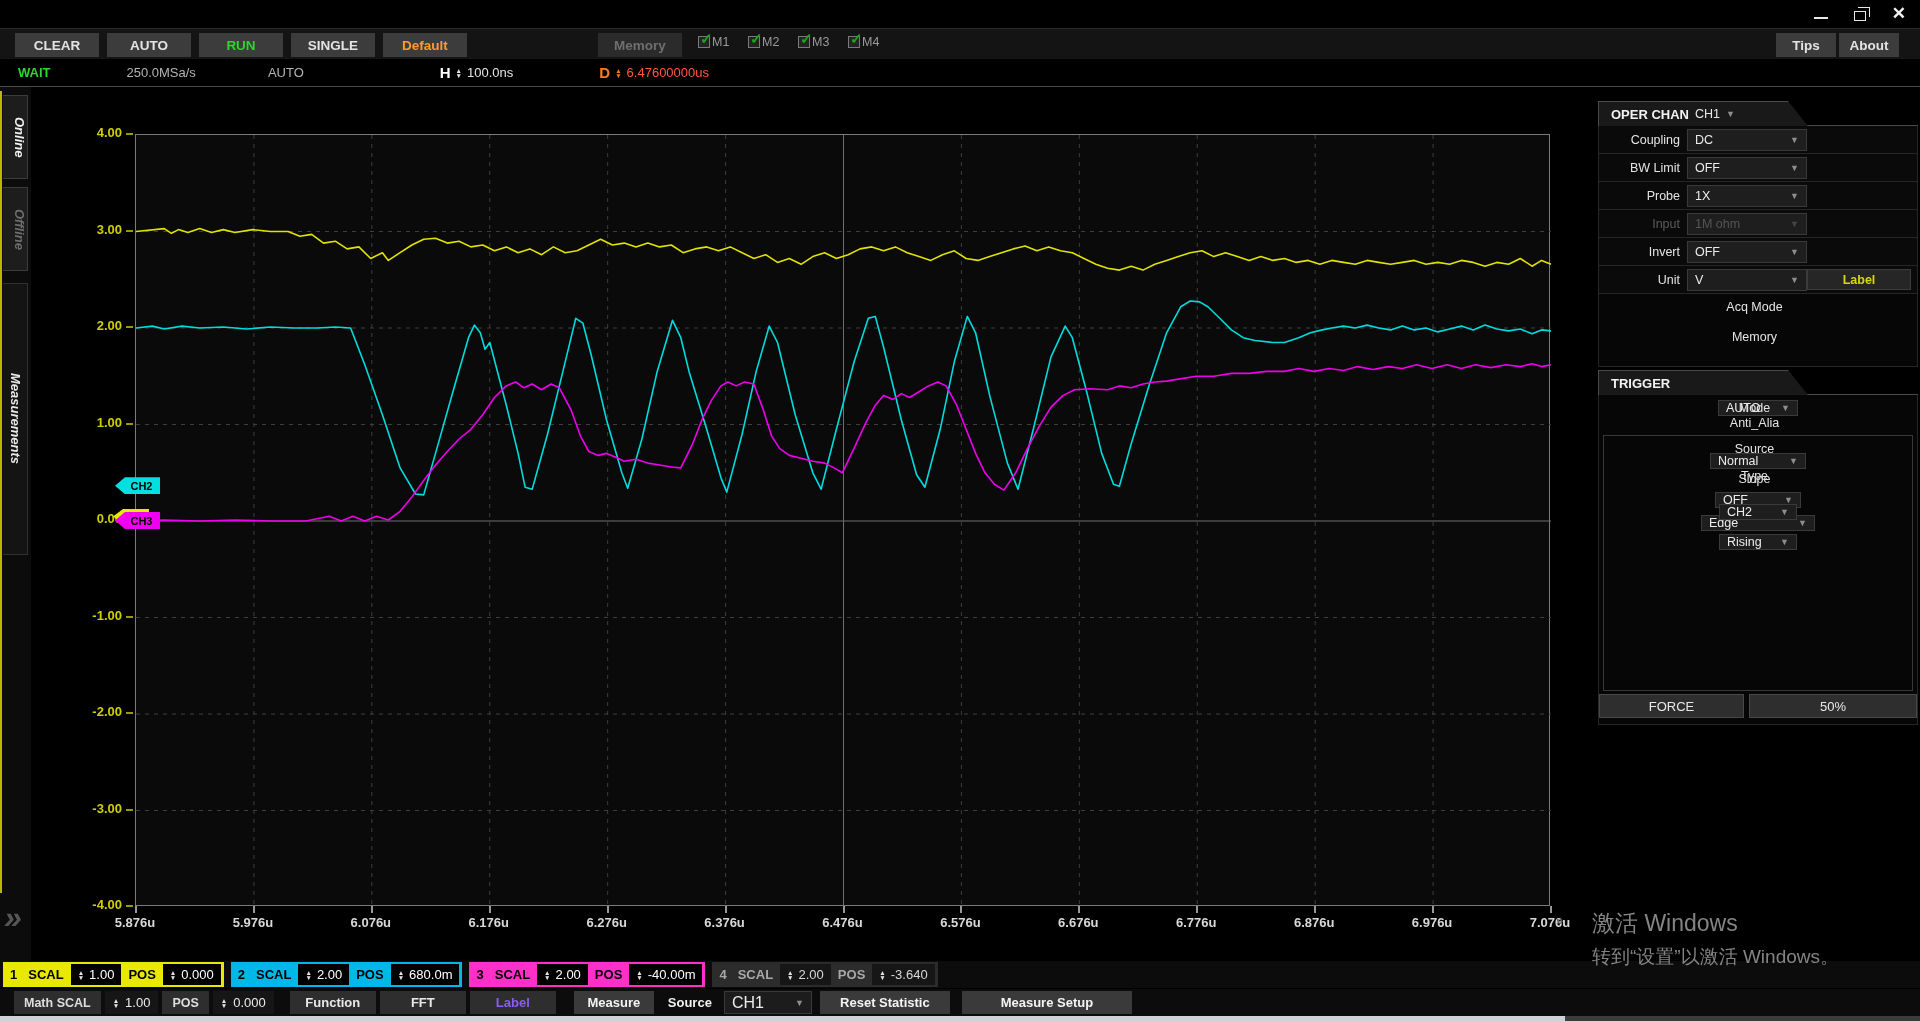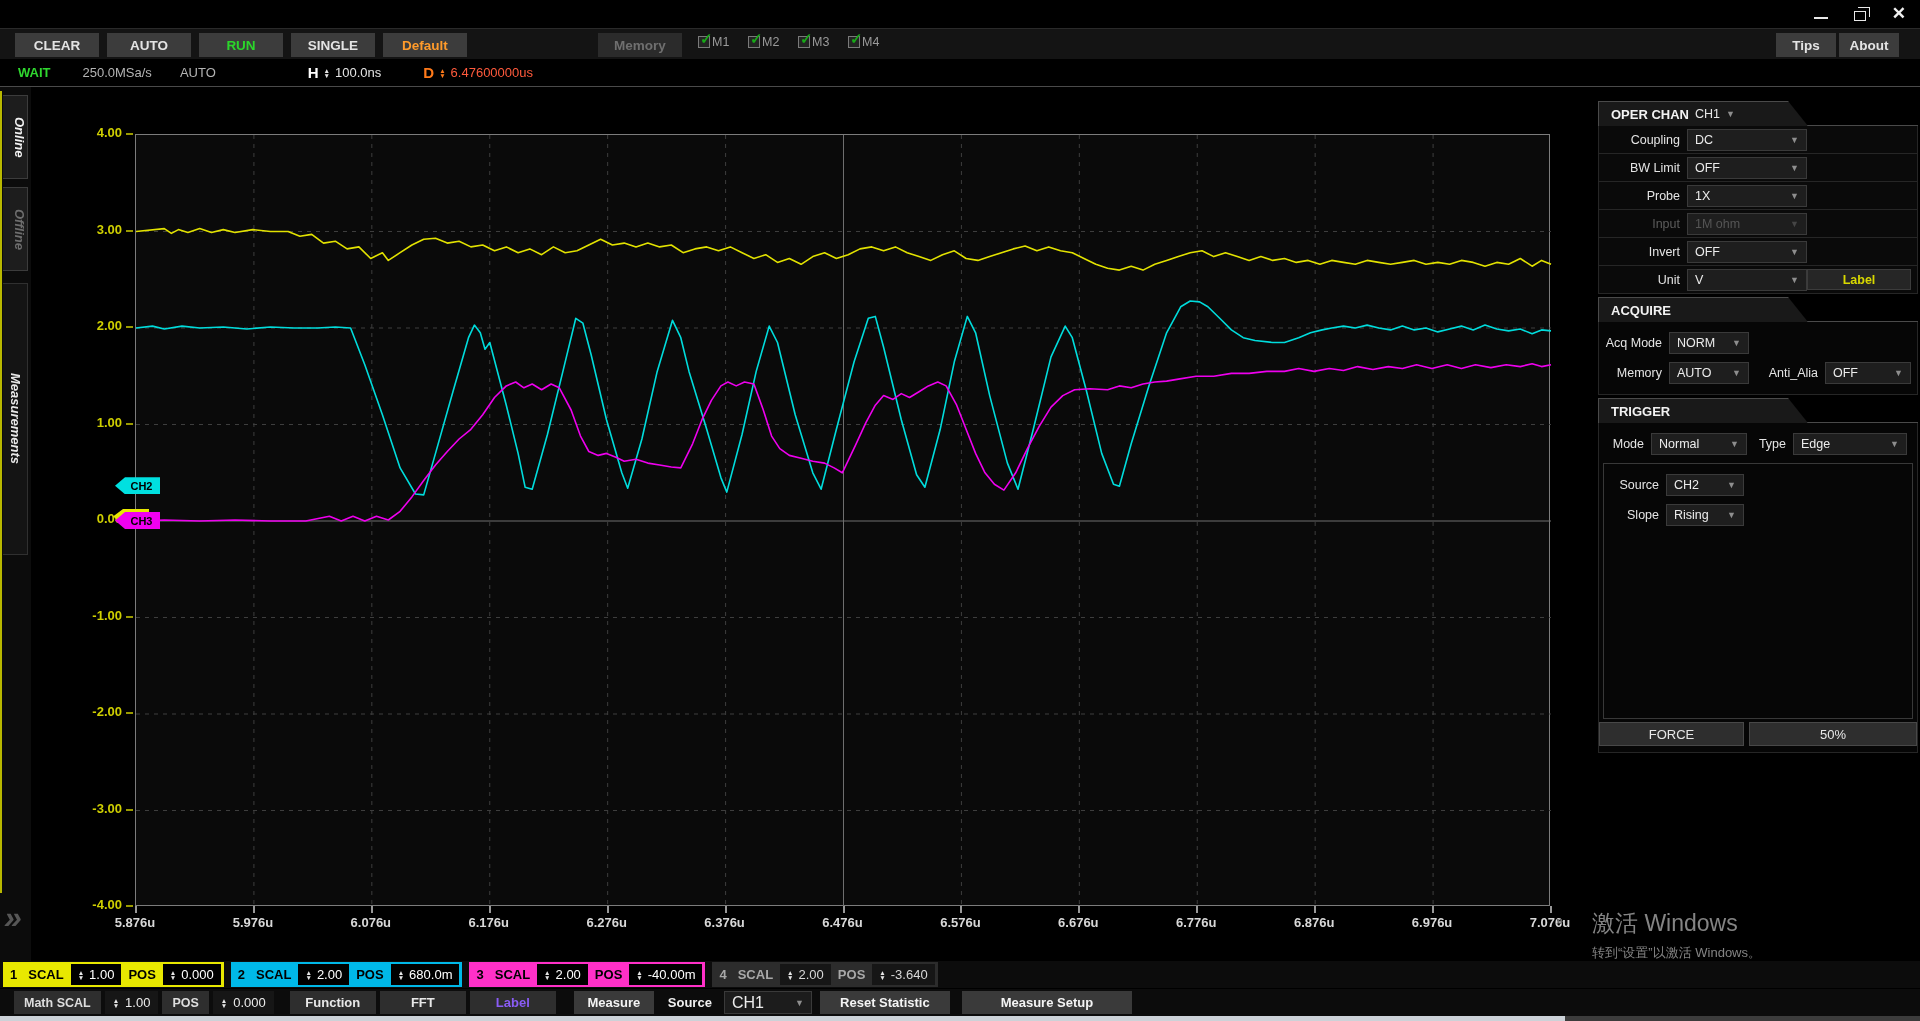--- a/index.html
+++ b/index.html
@@ -23,21 +23,21 @@
           font-weight:bold; font-size:13.5px; display:flex; align-items:center; justify-content:center; }
   .tbtn.green { color:#2bd62b; } .tbtn.orange { color:#ff9b2b; }
   .tbtn.dim   { background:#2b2b2b; color:#6f6f6f; }
   .mcheck { position:absolute; top:6px; display:flex; align-items:center; gap:2px; }
   .mbox { width:12px; height:12px; background:#242424; border:1px solid #7a7a7a; position:relative; }
   .mbox b { position:absolute; left:1px; top:-7px; color:#18a818; font-size:15px; font-weight:bold; }
   .mname { color:#9a9a9a; font-size:12.5px; }
 
   
   .statusbar { position:absolute; left:0; top:59px; width:1920px; height:27px; background:#000;
-               display:flex; align-items:center; font-size:13px; }
+               display:flex; align-items:center; font-size:13px;gap:44px; }
   .st-wait { color:#2fd62f; font-weight:bold; margin-left:18px; }
   .st-rate, .st-acq { color:#b4b4b4; }
   .st-rate { margin-left:32px; } .st-acq { margin-left:28px; }
   .hgrp { display:flex; align-items:center; gap:5px; margin-left:92px; }
   .hgrp .hletter { color:#fff; font-weight:bold; font-size:15px; }
   .hgrp .hval { color:#e4e4e4; font-size:13px; }
   .dgrp { display:flex; align-items:center; gap:5px; margin-left:42px; }
   .dgrp .dletter { color:#ff7a1a; font-weight:bold; font-size:15px; }
   .dgrp .dval { color:#ff5a3c; font-size:13px; }
   .spin { display:inline-flex; flex-direction:column; align-items:center; line-height:5px;
@@ -96,21 +96,21 @@
           border:1px solid #262626; border-top:none; }
   .plabel { flex:0 0 88px; text-align:right; padding-right:7px; color:#e4e4e4; }
   .dd { display:flex; align-items:center; justify-content:space-between; background:#1e1e1e;
         border:1px solid #3a3a3a; height:22px; padding:0 7px; width:120px; color:#ececec; }
   .prow.disabled .plabel { color:#5c5c5c; }
   .prow.disabled .dd { color:#555; } .prow.disabled .dd-arr { color:#454545; }
   .label-btn { margin-left:auto; margin-right:6px; width:104px; height:21px; background:#262626;
                border:1px solid #3c3c3c; color:#d8d800; font-weight:bold; display:flex;
                align-items:center; justify-content:center; }
   .secbox { border:1px solid #262626; border-top:none; background:#060606; padding:6px 0; }
-  .arow { display:flex; align-items:center; height:30px; }
+  .arow { display:flex; align-items:center; height:30px;flex-direction:column; }
   .alabel { text-align:right; padding-right:7px; }
   .trigbox { margin:4px 4px 0 4px; border:1px solid #383838; padding:6px 0 0 0; height:256px; }
   .force-row { display:flex; gap:5px; margin-top:3px; }
   .force-btn { height:24px; background:#2e2e2e; border:1px solid #484848; color:#e8e8e8;
                display:flex; align-items:center; justify-content:center; font-size:13px; }
   .spinbox { display:flex; align-items:center; gap:6px; background:#2a2a2a; border:1px solid #3e3e3e;
              height:22px; padding:0 8px; width:82px; color:#f0f0f0; }
 
   
   .bar1 { position:absolute; left:0; top:961px; width:1920px; height:27px; background:#0c0c0c;
@@ -133,21 +133,21 @@
   .msr { background:#3a3a3a; color:#f4f4f4; }
   .src-label { color:#f0f0f0; font-weight:bold; font-size:13px; margin:0 8px 0 10px; }
   .dd.small { width:88px; height:23px; background:#1c1c1c; }
 
   .bottom-strip  { position:absolute; left:0; top:1016px; width:1565px; height:5px; background:#ccd2d8; }
   .bottom-strip2 { position:absolute; left:1565px; top:1016px; width:355px; height:5px; background:#3c3c3c; }
 
   
   .watermark { position:absolute; left:1592px; top:908px; color:#848484; }
   .wm1 { font-size:23px; }
-  .wm2 { font-size:13px; margin-top:5px; }
+  .wm2 { font-size:19px; margin-top:5px; }
 </style>
 </head>
 <body>
 
 <div class="titlebar">
   <div class="winctl">
     <div class="win-min"></div>
     <div class="win-max"></div>
     <div class="win-close">✕</div>
   </div>
@@ -347,25 +347,20 @@
     </div>
     <div class="prow">
       <span class="plabel">Unit</span>
       <div class="dd">
         <span>V</span>
         <span class="dd-arr">▼</span>
       </div>
       <div class="label-btn">Label</div>
     </div>
 
-    <div class="sec-hdr" style="margin-top:3px">
-      <div class="sec-tab">
-        <span class="sec-title">ACQUIRE</span>
-      </div>
-    </div>
     <div class="secbox">
       <div class="arow">
         <span class="alabel" style="flex:0 0 70px">Acq Mode</span>
         <div class="dd" style="width:80px">
           <span>NORM</span>
           <span class="dd-arr">▼</span>
         </div>
       </div>
       <div class="arow">
         <span class="alabel" style="flex:0 0 70px">Memory</span>

